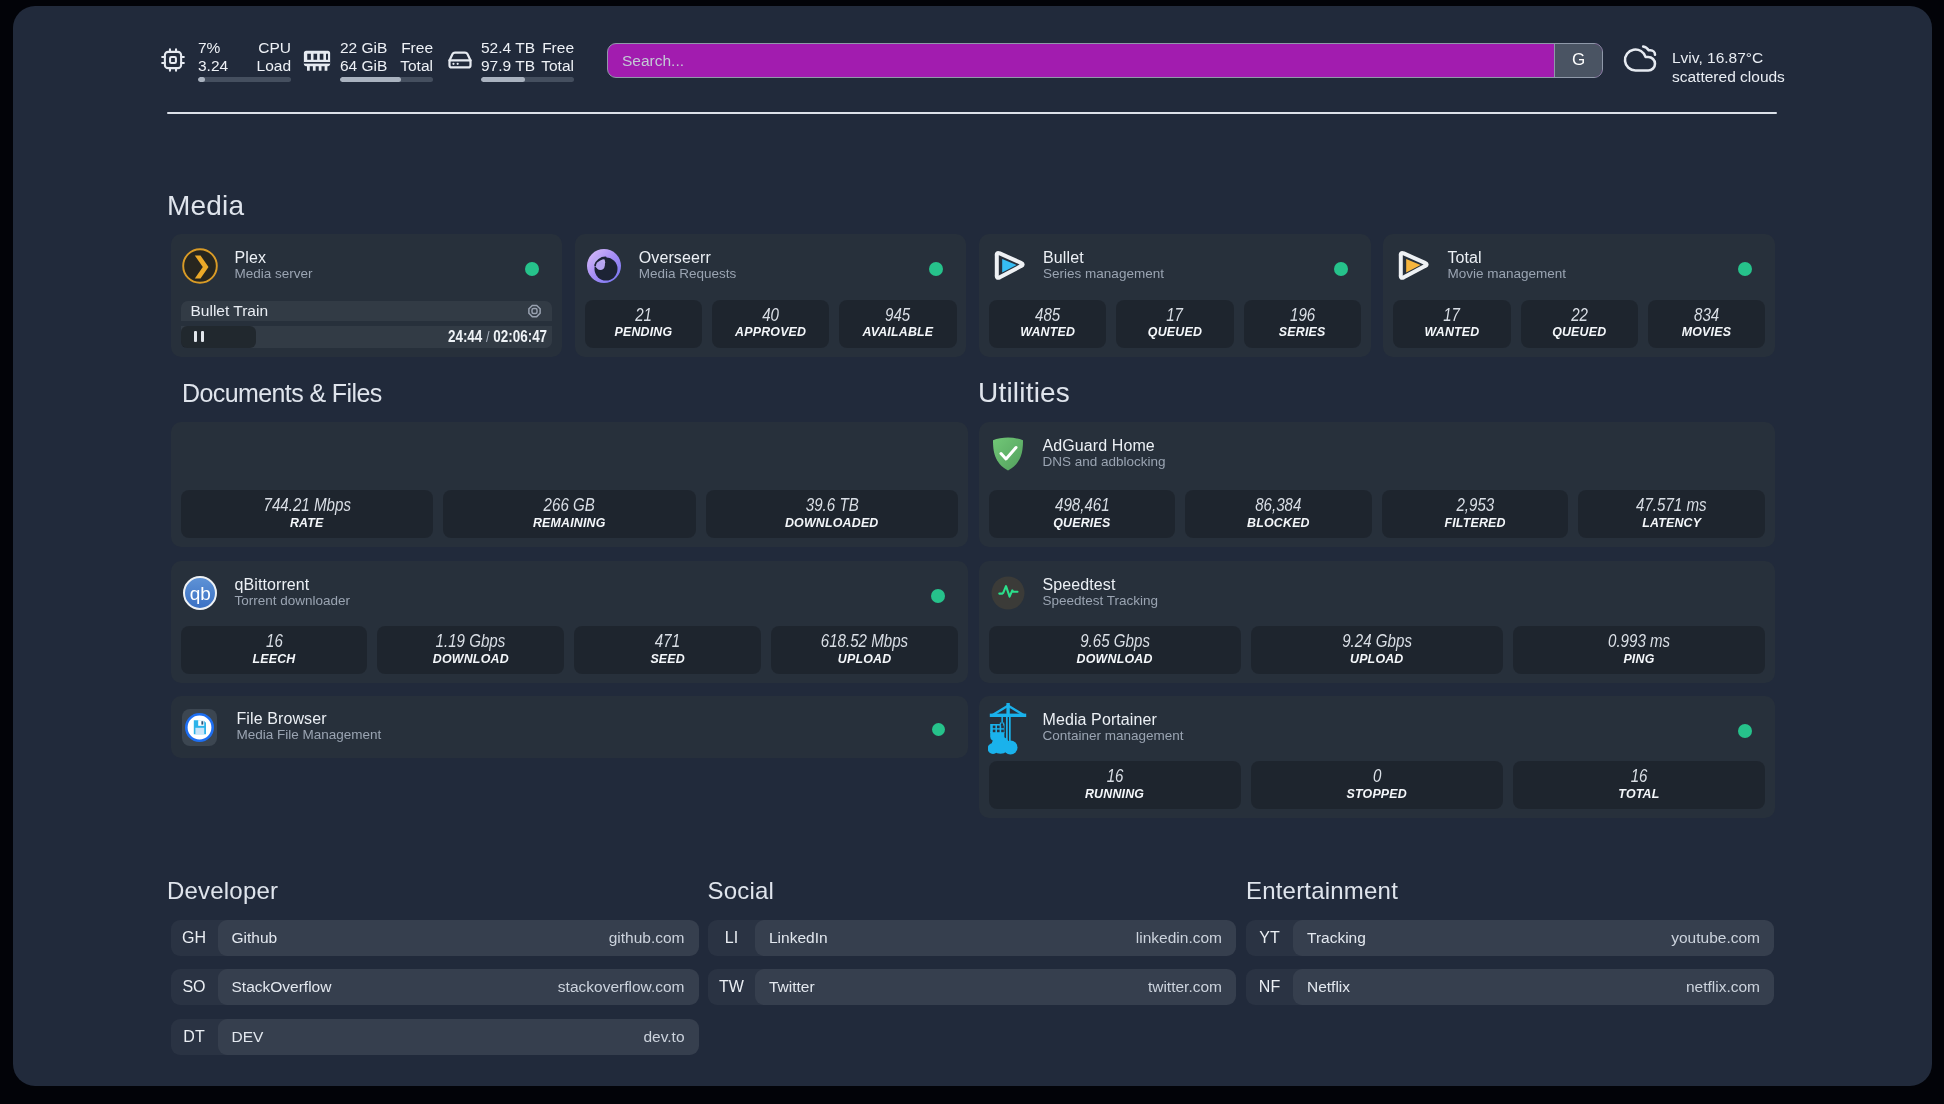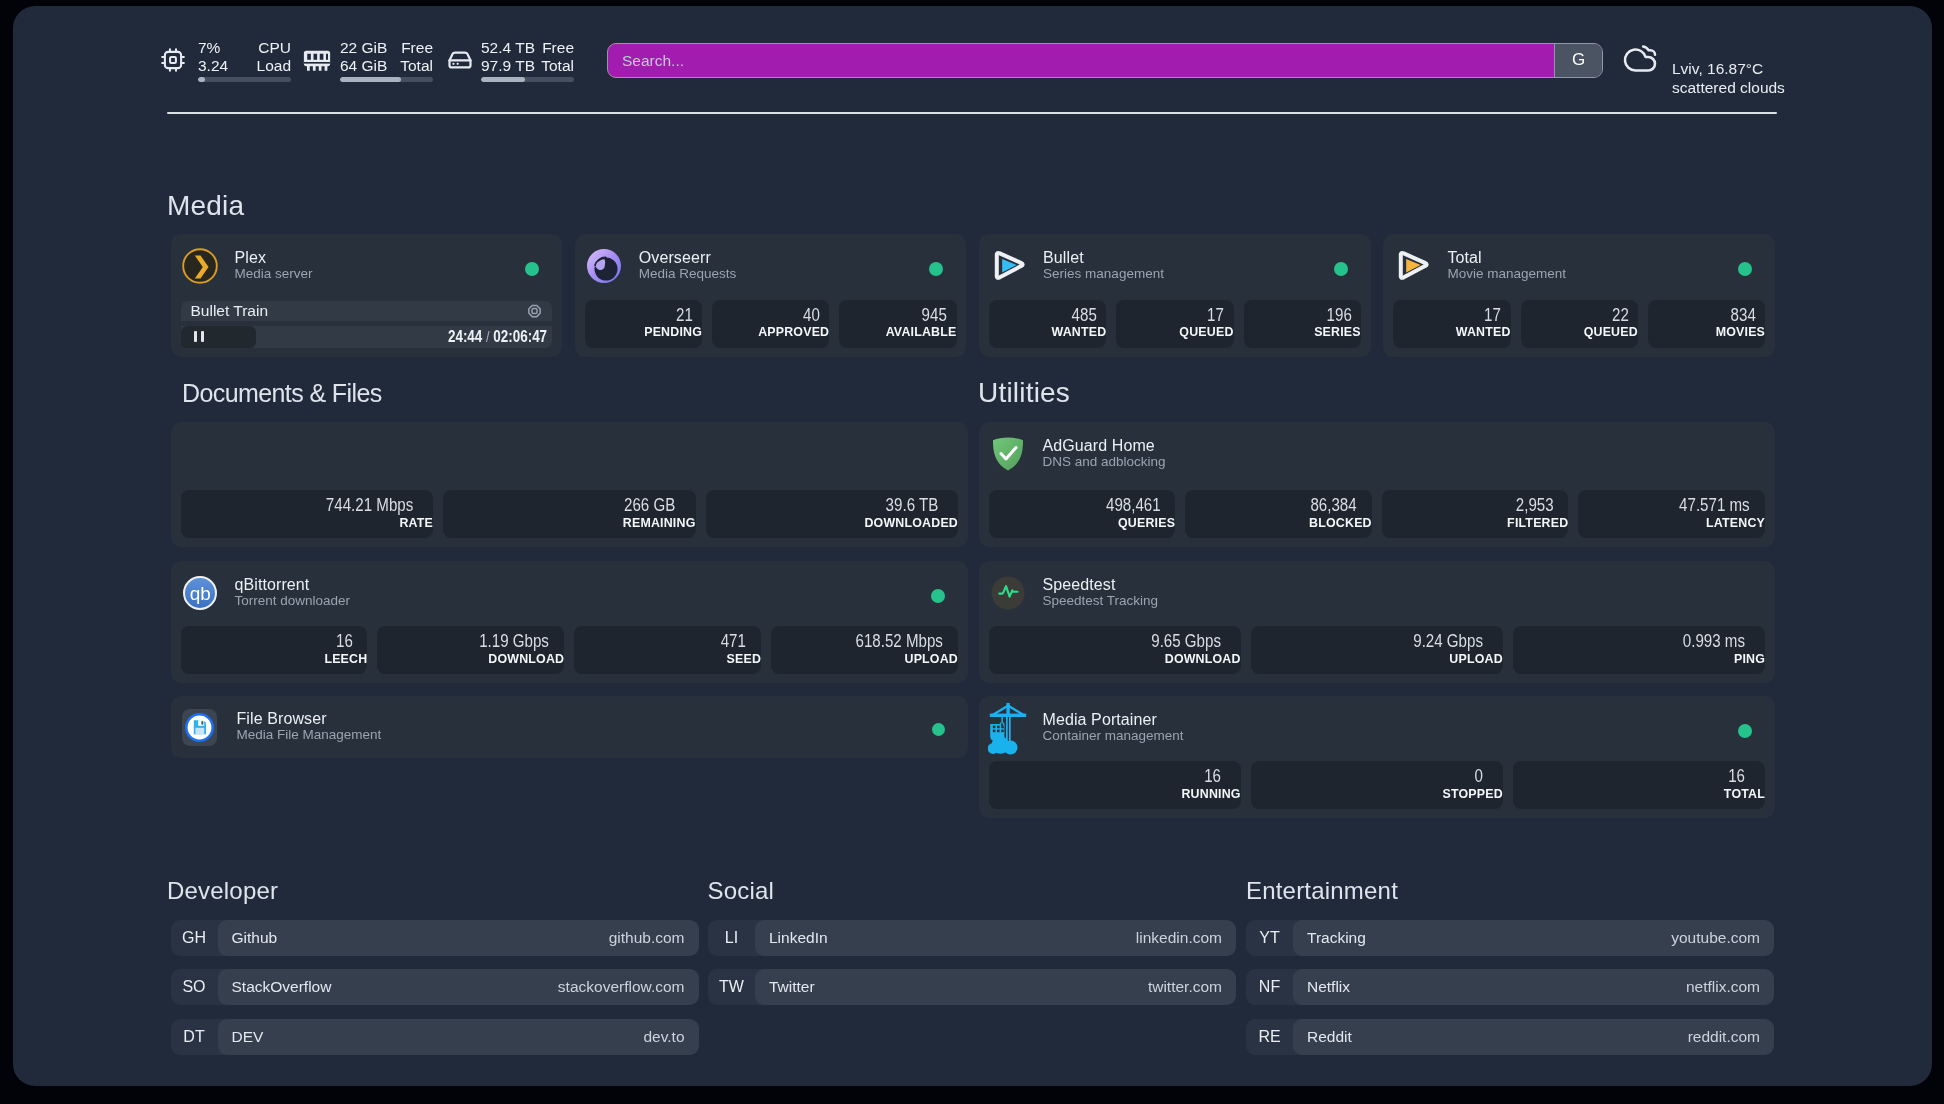--- a/index.html
+++ b/index.html
@@ -19,39 +19,39 @@
 
   
   .search { position:absolute; left:607px; top:43px; width:996px; height:35px;
     border:1.5px solid #8f99a9; border-radius:9px; background:#a21caf; }
   .search .ph { position:absolute; left:14px; top:8px; font-size:15.5px; color:#c3cad5; }
   .gbtn { position:absolute; right:0; top:0; bottom:0; width:48px; background:#4a5463;
     border-left:1.5px solid #8f99a9; border-radius:0 7.5px 7.5px 0; color:#fff;
     font-size:17px; text-align:center; line-height:32px; }
 
   
-  .wtxt { position:absolute; left:1672px; top:59px; font-size:15.5px; line-height:19px;
+  .wtxt { position:absolute; left:1672px; top:48px; font-size:15.5px; line-height:19px;
     color:#e9edf3; }
 
   .divider { position:absolute; left:167px; top:112px; width:1610px; height:2px;
     background:#dce1e9; border-radius:1px; }
 
   
   h2 { position:absolute; font-size:28px; font-weight:500; color:#dfe4ec; letter-spacing:.2px; }
 
   .card { position:absolute; background:#27303b; border-radius:10px; }
   .chead { display:flex; align-items:center; padding:14.5px 23px 0 11px; }
   .cicon { width:36px; height:36px; flex:0 0 36px; margin-right:17px; position:relative; }
   .ct { font-size:16px; color:#ecf0f5; line-height:17px; letter-spacing:.1px; }
   .cs { font-size:13.5px; color:#9aa4b2; line-height:16.5px; }
   .dot { width:14px; height:14px; border-radius:50%; background:#26c28b; margin-left:auto; position:relative; top:2.5px; }
 
   .stats { position:absolute; left:10px; right:10px; bottom:9px; height:48px;
     display:flex; gap:10px; }
-  .st { flex:1; background:rgba(0,0,0,.22); border-radius:8px; text-align:right; padding-top:6px; overflow:hidden; }
+  .st { flex:1; background:rgba(0,0,0,.22); border-radius:8px; text-align:center; padding-top:6px; overflow:hidden;font-style:italic; }
   .sv { font-size:18px; font-weight:500; color:#d9dee5; line-height:18px; transform:scaleX(.84); transform-origin:50% 50%; }
   .sl { font-size:12.4px; font-weight:700; color:#f4f7fa; line-height:15px; letter-spacing:.2px; margin-top:1.5px; }
 
   
   .prow1 { position:absolute; left:10px; right:10px; top:67px; height:20.5px;
     background:rgba(255,255,255,.055); border-radius:7px 7px 0 0; display:flex;
     align-items:center; padding:0 10px; font-size:15.5px; color:#e9edf3; }
   .prow2 { position:absolute; left:10px; right:10px; top:92px; height:22.5px;
     background:rgba(255,255,255,.055); border-radius:0 0 7px 7px; display:flex;
     align-items:center; }
@@ -527,21 +527,14 @@
         <span class="bmurl">youtube.com</span>
       </div>
   </div>
   <div class="bm" style="left:1246px; top:969.3px; width:528px">
     <div class="abbr">NF</div>
     <div class="bmpill">
         <span class="bmname">Netflix</span>
         <span class="bmurl">netflix.com</span>
       </div>
   </div>
-  <div class="bm" style="left:1246px; top:1019.1px; width:528px">
-    <div class="abbr">RE</div>
-    <div class="bmpill">
-        <span class="bmname">Reddit</span>
-        <span class="bmurl">reddit.com</span>
-      </div>
-  </div>
 
 </div>
 
 </body></html>

